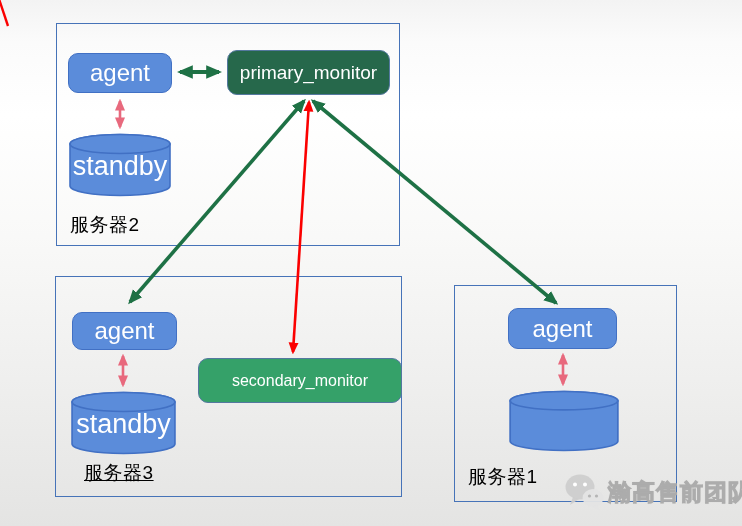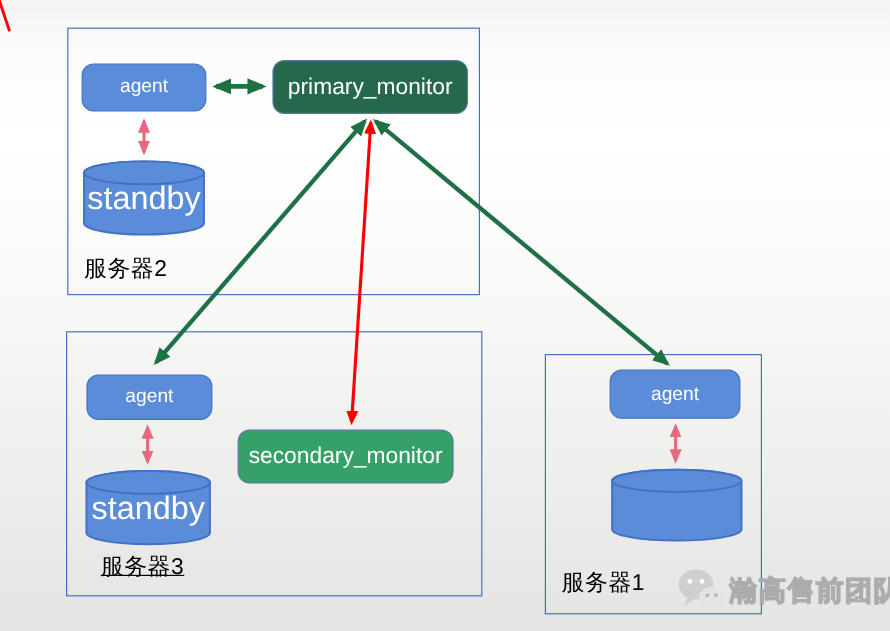--- a/index.html
+++ b/index.html
@@ -9,21 +9,21 @@
     background:linear-gradient(180deg,#f3f3f3 0%,#fbfbfb 8%,#ffffff 22%,#f9f9f8 45%,#efefee 72%,#e4e4e3 100%);
   }
   .server-box{
     position:absolute;border:1.6px solid #4673b8;background:transparent;box-sizing:border-box;
   }
   .server-label{
     position:absolute;color:#000;font-size:19px;line-height:1.1;letter-spacing:0.5px;
   }
   .node{
     position:absolute;display:flex;align-items:center;justify-content:center;
-    color:#fff;box-sizing:border-box;border-radius:10px;font-size:16px;
+    color:#fff;box-sizing:border-box;border-radius:10px;font-size:24px;
   }
   .node.blue{background:#5b8cda;border:1.6px solid #4170c4;}
   .node.dark-green{background:#26684b;border:1.6px solid #54789f;}
   .node.med-green{background:#35a169;border:1.6px solid #54789f;}
   .cyl{position:absolute;}
   .cyl svg{position:absolute;left:0;top:0;width:100%;height:100%;}
   .cyl .cyl-label{
     position:absolute;left:0;right:0;top:52%;transform:translateY(-50%);
     text-align:center;color:#fff;font-size:27px;
   }
@@ -44,39 +44,39 @@
 <div class="stage">
 
   <div class="server-box" style="left:56px;top:23px;width:344px;height:223px;">
     <div class="server-label" style="left:13px;bottom:9px;margin-top:12px;">服务器2</div>
   </div>
 
   <div class="server-box" style="left:55px;top:276px;width:347px;height:221px;">
     <div class="server-label" style="left:28px;bottom:12px;text-decoration:underline;">服务器3</div>
   </div>
 
-  <div class="server-box" style="left:454px;top:295px;width:181px;height:217px;">
+  <div class="server-box" style="left:454px;top:285px;width:223px;height:217px;">
     <div class="server-label" style="left:13px;bottom:13px;">服务器1</div>
   </div>
 
   <div class="node blue" style="left:68px;top:53px;width:104px;height:40px;">agent</div>
 
   <div class="node dark-green" style="left:227px;top:50px;width:163px;height:45px;font-size:19px;">primary_monitor</div>
 
   <div class="cyl" style="left:68px;top:133px;width:104px;height:64px;">
     <svg viewBox="0 0 104 64" preserveAspectRatio="none">
       <path d="M2 11 A50 9.5 0 0 1 102 11 L102 53 A50 9.5 0 0 1 2 53 Z" fill="#5b8cda" stroke="#4170c4" stroke-width="1.6"></path>
       <ellipse cx="52" cy="11" rx="50" ry="9.5" fill="#5b8cda" stroke="#4170c4" stroke-width="1.6"></ellipse>
     </svg>
     <span class="cyl-label">standby</span>
   </div>
 
   <div class="node blue" style="left:72px;top:312px;width:105px;height:38px;">agent</div>
 
-  <div class="node med-green" style="left:198px;top:358px;width:180px;height:45px;font-size:19px;">secondary_monitor</div>
+  <div class="node med-green" style="left:198px;top:358px;width:204px;height:45px;font-size:16px;">secondary_monitor</div>
 
   <div class="cyl" style="left:70px;top:391px;width:107px;height:64px;">
     <svg viewBox="0 0 104 64" preserveAspectRatio="none">
       <path d="M2 11 A50 9.5 0 0 1 102 11 L102 53 A50 9.5 0 0 1 2 53 Z" fill="#5b8cda" stroke="#4170c4" stroke-width="1.6"></path>
       <ellipse cx="52" cy="11" rx="50" ry="9.5" fill="#5b8cda" stroke="#4170c4" stroke-width="1.6"></ellipse>
     </svg>
     <span class="cyl-label">standby</span>
   </div>
 
   <div class="node blue" style="left:508px;top:308px;width:109px;height:41px;">agent</div>

